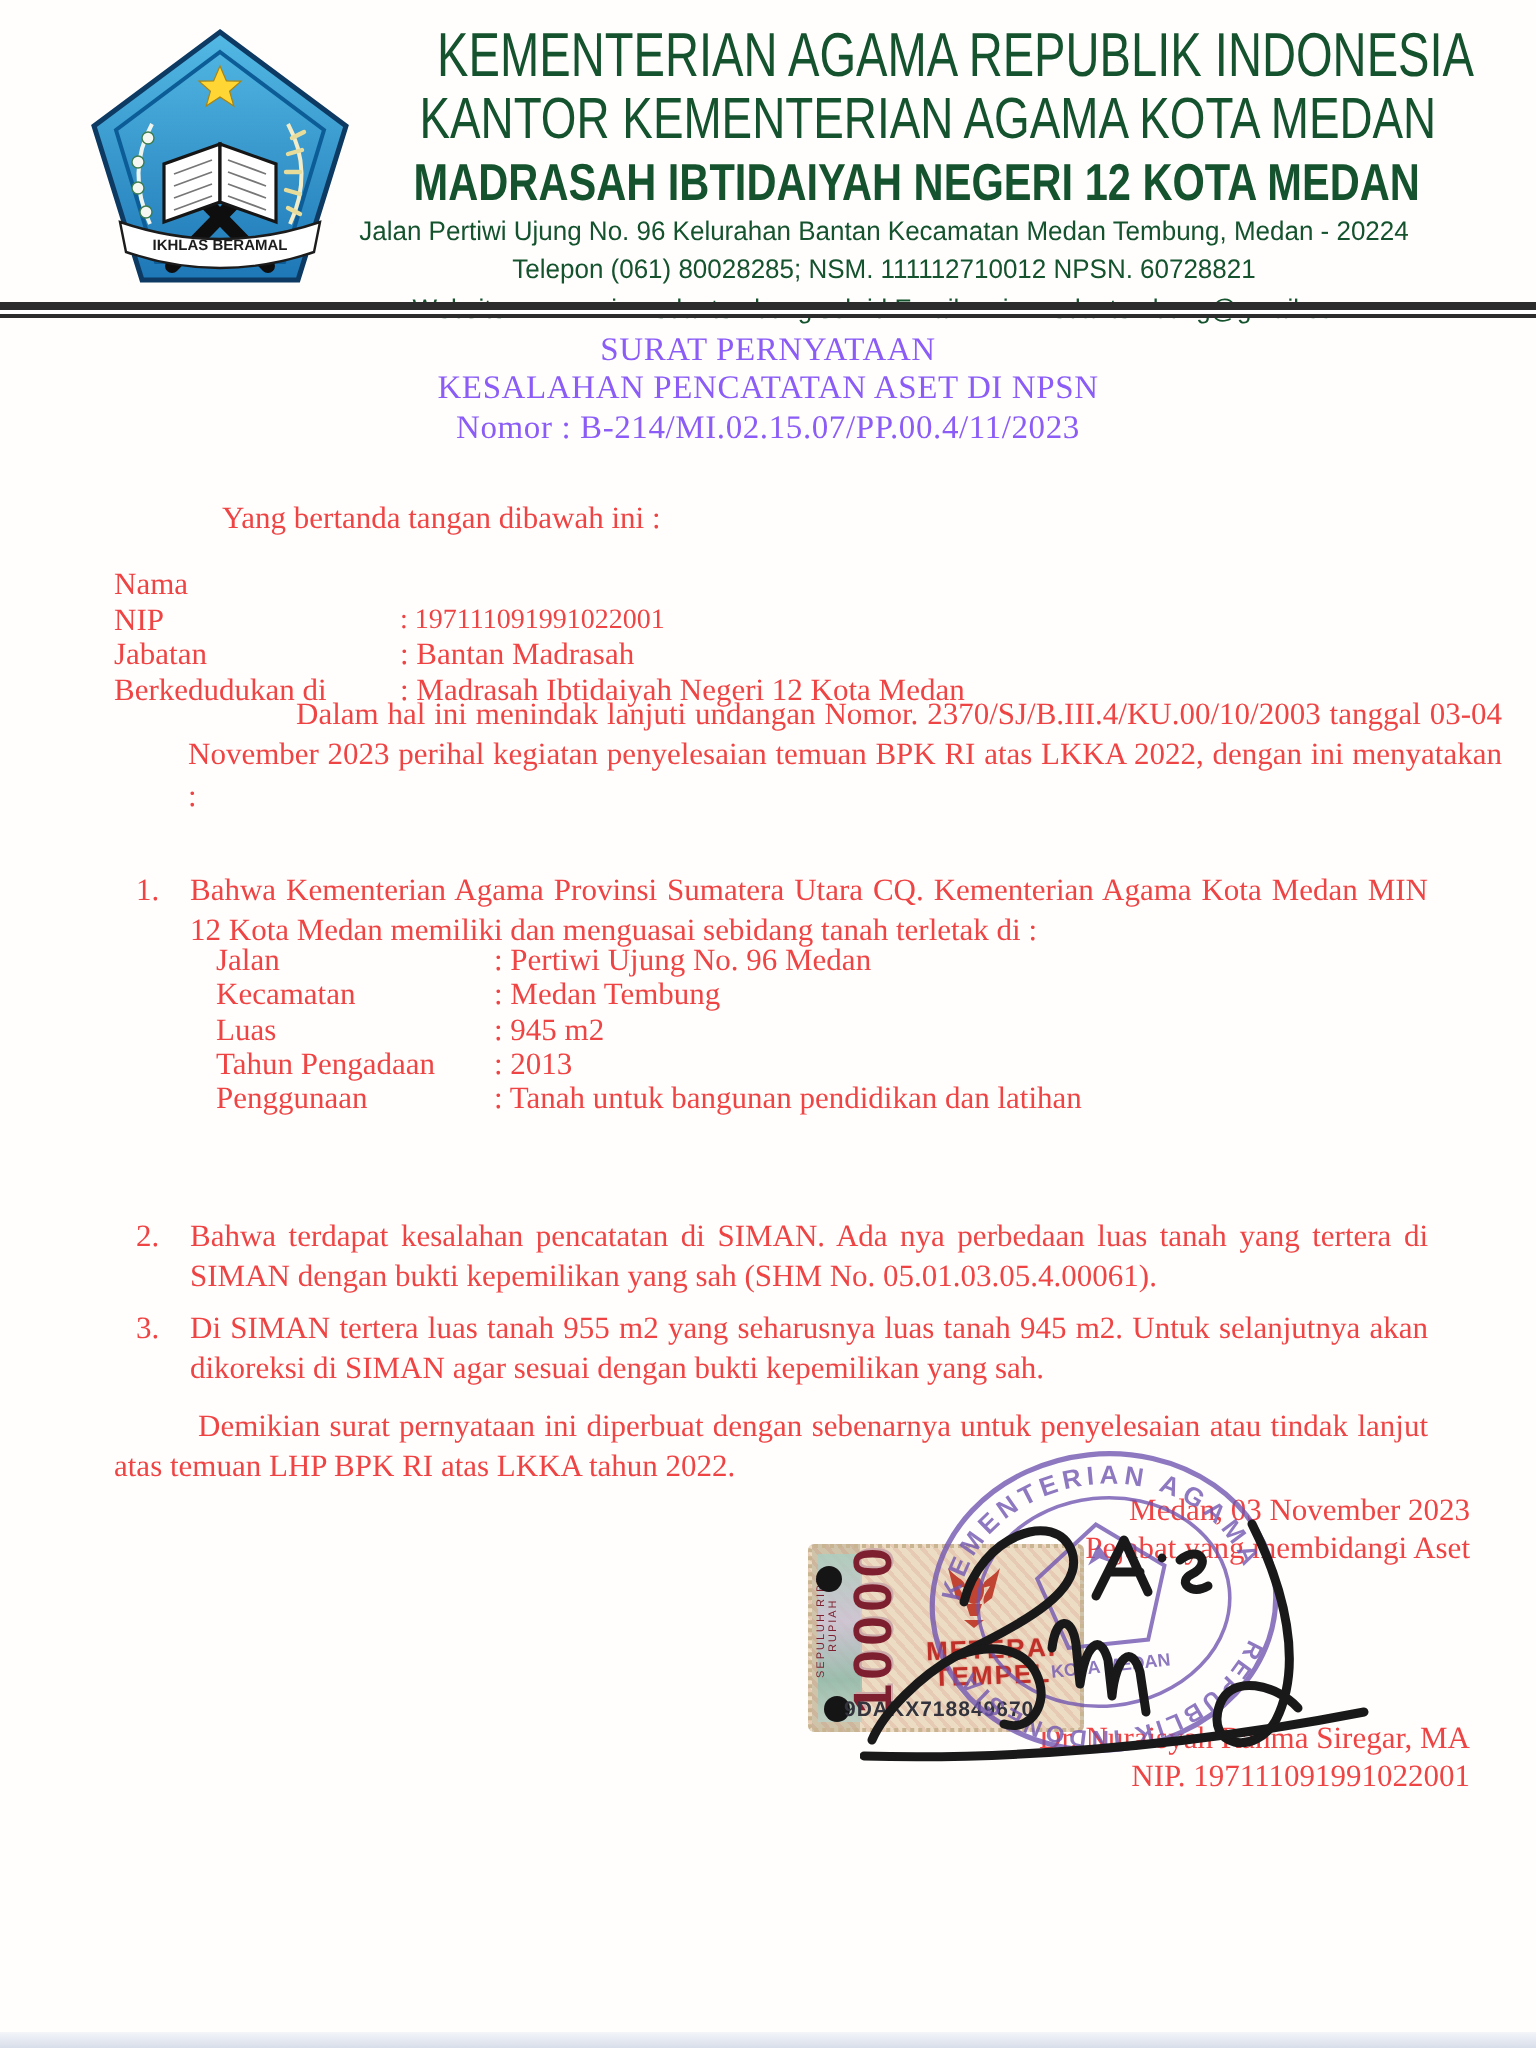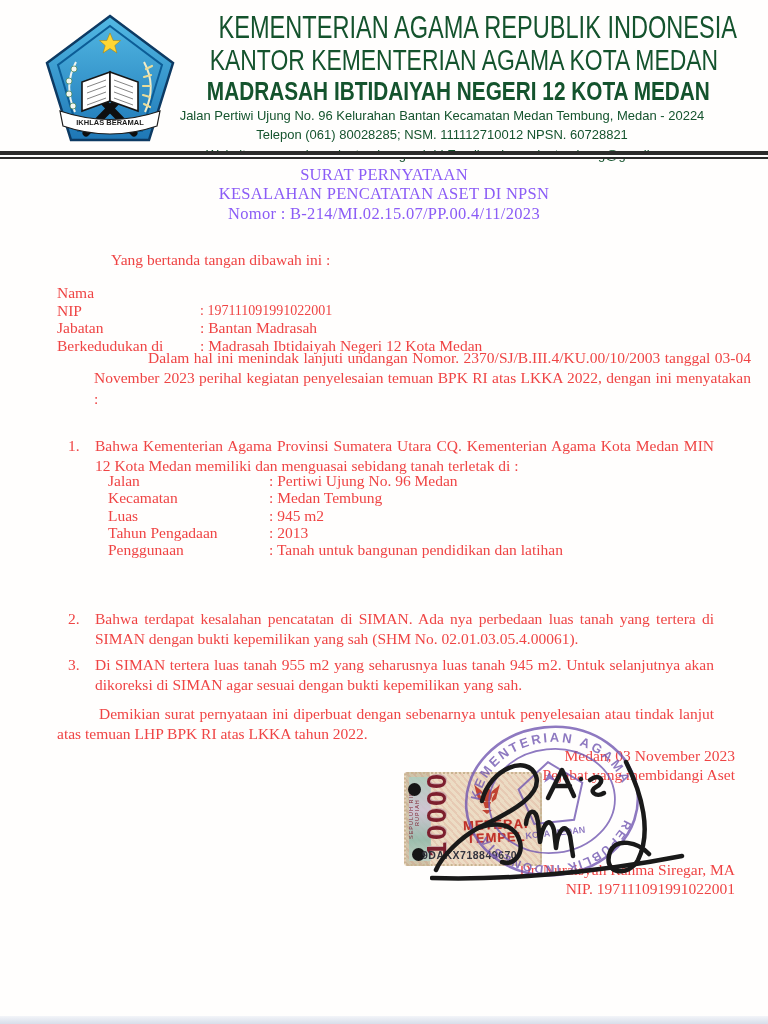--- a/index.html
+++ b/index.html
@@ -39,21 +39,21 @@
   .preamble { position:absolute; top:348px; left:57px; width:657px; text-align:justify; text-indent:54px;margin-left:37px; }
 
   .stmt { position:absolute; left:68px; width:646px; }
   .stmt .no { position:absolute; left:0; top:0; }
   .stmt .txt { margin-left:27px; text-align:justify; }
   .stmt1 { top:436px; }
   .stmt2 { top:609px; }
   .stmt3 { top:655px; }
 
   .land-table { position:absolute; top:472px; left:108px; width:606px; }
-  .land-row { display:flex; line-height:17.3px;gap:22px; }
+  .land-row { display:flex; line-height:17.3px; }
   .land-row .lab { width:139px; flex:none; }
 
   .closing { position:absolute; top:704px; left:57px; width:657px; text-align:justify; text-indent:42px; }
 
   
   .sig-block { position:absolute; top:747px; left:400px; width:335px; text-align:right; z-index:1; }
   .sig-block .line { line-height:18.5px; }
   .sig-spacer { height:77px; }
 
   .duty-stamp {
@@ -192,21 +192,21 @@
       <span class="val">: 2013</span>
     </div>
     <div class="land-row">
       <span class="lab">Penggunaan</span>
       <span class="val">: Tanah untuk bangunan pendidikan dan latihan</span>
     </div>
   </div>
 
   <div class="stmt stmt2 body-text">
     <span class="no">2.</span>
-    <div class="txt">Bahwa terdapat kesalahan pencatatan di SIMAN. Ada nya perbedaan luas tanah yang tertera di SIMAN dengan bukti kepemilikan yang sah (SHM No. 02.01.03.05.4.00061).</div>
+    <div class="txt">Bahwa terdapat kesalahan pencatatan di SIMAN. Ada nya perbedaan luas tanah yang tertera di SIMAN dengan bukti kepemilikan yang sah (SHM No. 05.01.03.05.4.00061).</div>
   </div>
 
   <div class="stmt stmt3 body-text">
     <span class="no">3.</span>
     <div class="txt">Di SIMAN tertera luas tanah 955 m2 yang seharusnya luas tanah 945 m2. Untuk selanjutnya akan dikoreksi di SIMAN agar sesuai dengan bukti kepemilikan yang sah.</div>
   </div>
 
   <div class="closing body-text">Demikian surat pernyataan ini diperbuat dengan sebenarnya untuk penyelesaian atau tindak lanjut atas temuan LHP BPK RI atas LKKA tahun 2022.</div>
 
   <div class="sig-block body-text">

